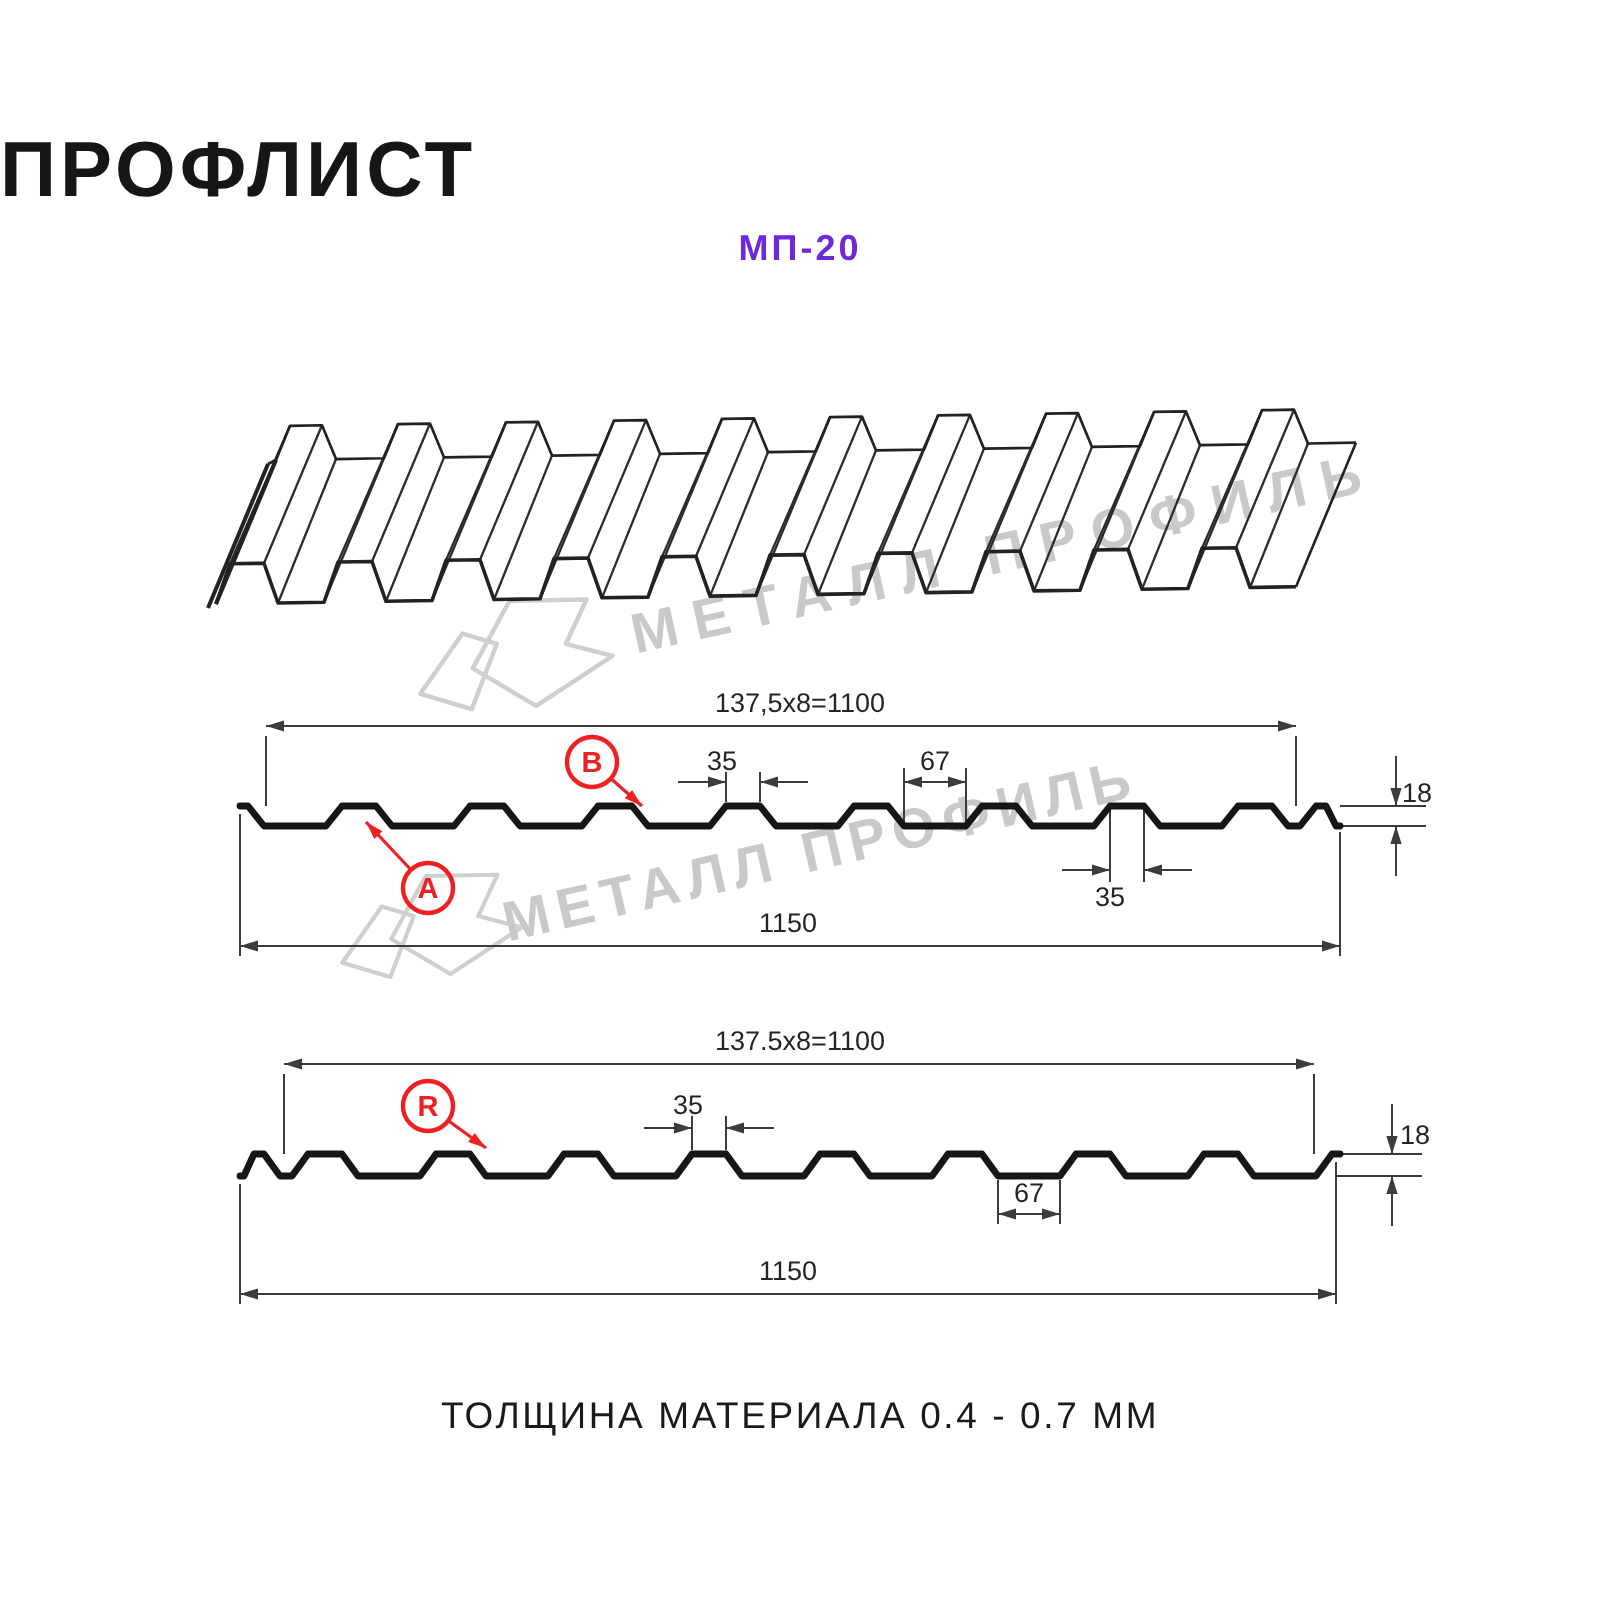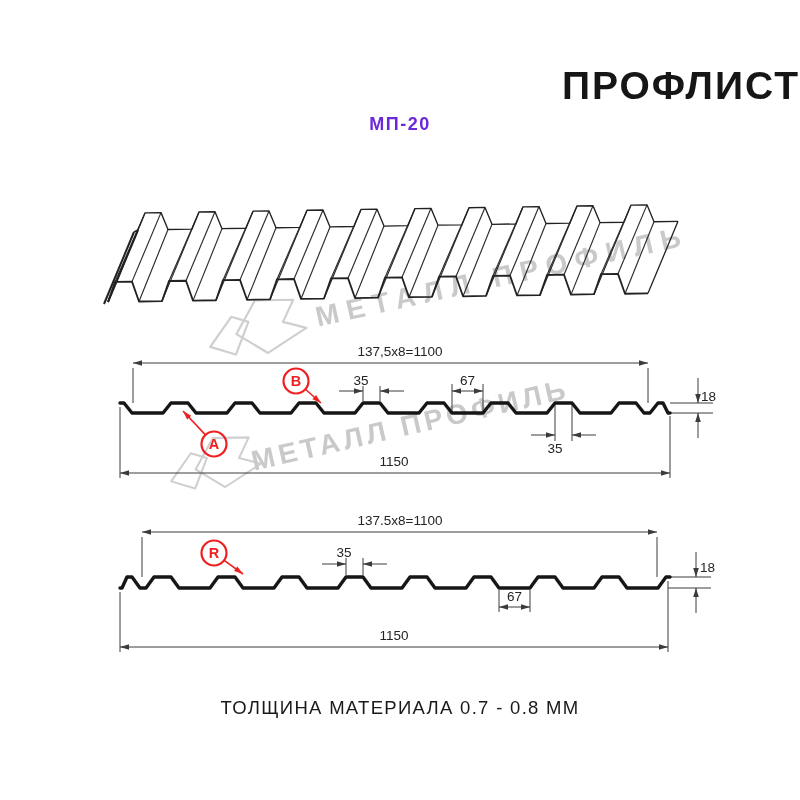--- a/index.html
+++ b/index.html
@@ -1,18 +1,18 @@
 <!DOCTYPE html>
 <html><head>
 <meta charset="utf-8">
 <style>
   html,body{margin:0;padding:0;background:#ffffff;}
   .page{position:relative;width:800px;height:800px;background:#fff;overflow:hidden;
         font-family:"Liberation Sans",sans-serif;}
-  .title{position:absolute;top:64px;left:0;width:100%;text-align:right;
+  .title{position:absolute;top:64px;left:0;width:100%;text-align:left;
          font-size:39px;font-weight:800;letter-spacing:2px;color:#161616;z-index:3;}
   .subtitle{position:absolute;top:114px;left:0;width:100%;text-align:center;
          font-size:18px;font-weight:600;letter-spacing:1.5px;color:#6d28d9;z-index:3;}
   .footer{position:absolute;top:697px;left:0;width:100%;text-align:center;
          font-size:18.5px;font-weight:500;letter-spacing:1.3px;color:#1a1a1a;z-index:3;}
   .wm-text{position:absolute;white-space:nowrap;color:#c9c9c9;font-weight:700;
          font-size:28px;z-index:1;transform-origin:left center;}
   #wm1-text{left:316px;top:302px;letter-spacing:8px;transform:rotate(-12.5deg);}
   #wm2-text{left:252px;top:446px;letter-spacing:4px;transform:rotate(-13deg);}
   .wm-logo{position:absolute;z-index:1;}
@@ -181,14 +181,14 @@
       <line x1="696" y1="613" x2="696" y2="588" stroke="#3c3c3c" stroke-width="1"></line>
       <polygon points="696,588 698.8,597 693.2,597" fill="#3c3c3c"></polygon>
       <text x="700" y="572" fill="#242424" font-size="13.5" text-anchor="start" font-weight="normal">18</text>
       <path d="M120,588 L122,588 L127,577 L132,577 L140,588 L146,588 L154,577 L171,577 L179,588 L210,588 L218,577 L235,577 L243,588 L274,588 L282,577 L299,577 L307,588 L338,588 L346,577 L363,577 L371,588 L402,588 L410,577 L427,577 L435,588 L466,588 L474,577 L491,577 L499,588 L530,588 L538,577 L555,577 L563,588 L594,588 L602,577 L619,577 L627,588 L658,588 L666,577 L670,577" fill="none" stroke="#161616" stroke-width="3.4" stroke-linejoin="round" stroke-linecap="round"></path>
       <line x1="224.52924758005926" y1="560.624627557974" x2="243" y2="574" stroke="#ee2021" stroke-width="1.6"></line>
       <polygon points="243,574 234.06829343208764,570.9892496309539 237.35274838013797,566.453573750313" fill="#ee2021"></polygon>
       <circle cx="214" cy="553" r="12.5" fill="none" stroke="#ee2021" stroke-width="2.2"></circle>
       <text x="214" y="558" fill="#ee2021" font-size="14.5" text-anchor="middle" font-weight="bold">R</text>
     </svg>
 
-  <div class="footer">ТОЛЩИНА МАТЕРИАЛА 0.7 - 0.8 ММ</div>
+  <div class="footer">ТОЛЩИНА МАТЕРИАЛА 0.4 - 0.7 ММ</div>
 </div>
 
 </body></html>

